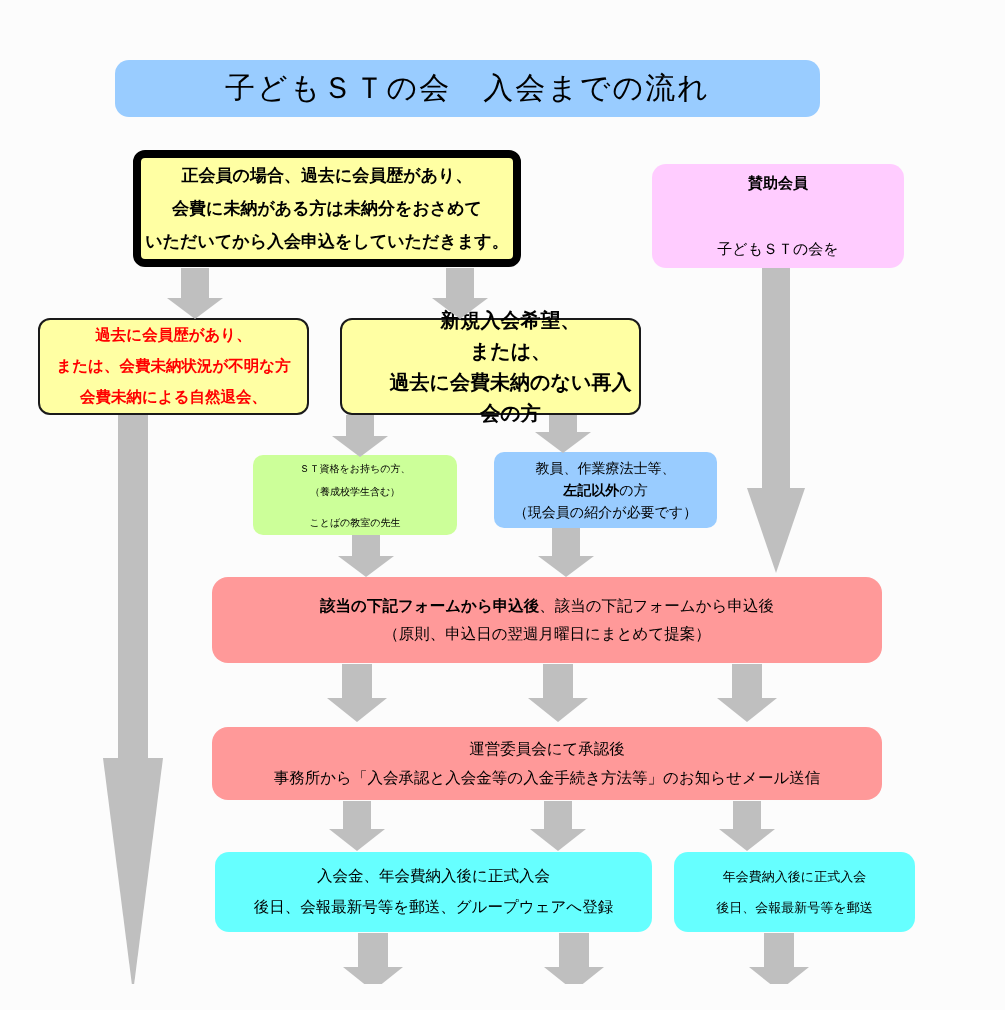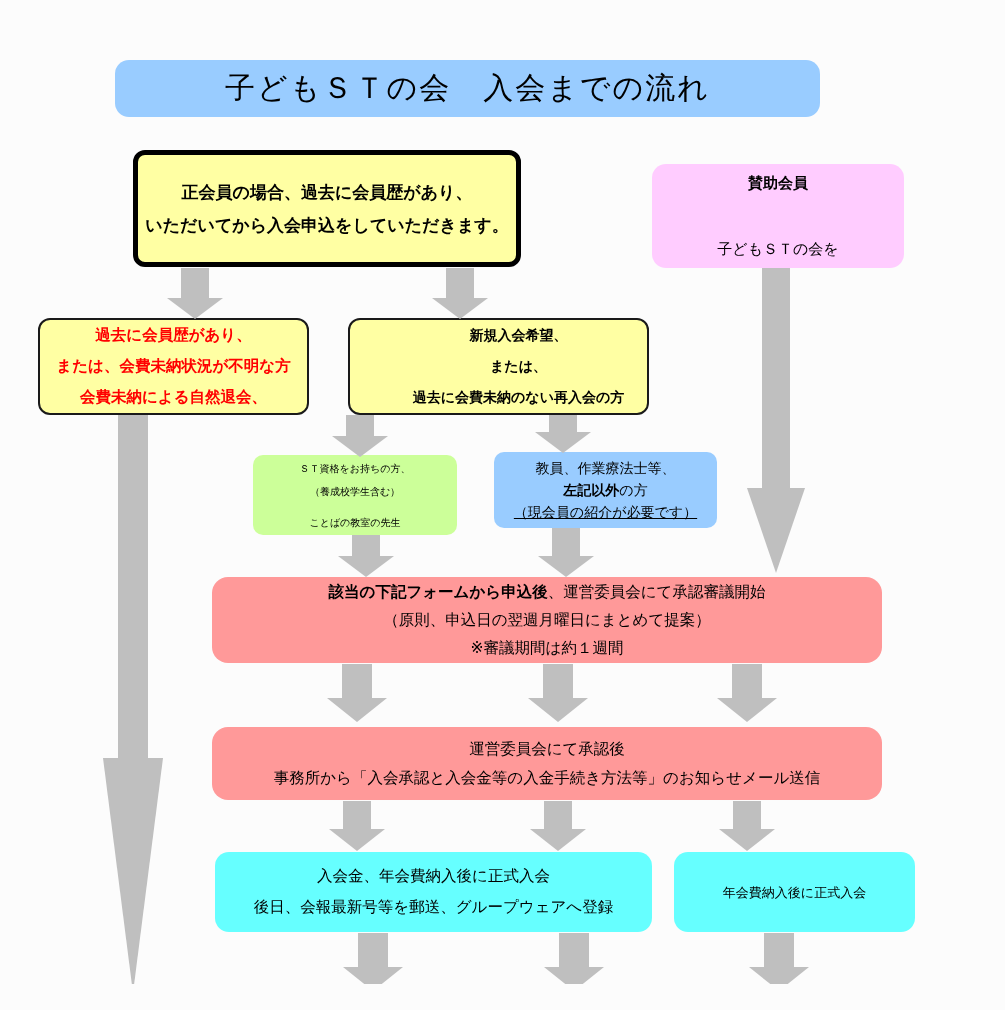--- a/index.html
+++ b/index.html
@@ -7,40 +7,40 @@
   #stage{position:relative;width:1005px;height:984px;background:#FCFCFC;overflow:hidden;border-radius:18px;}
 
   .box{position:absolute;display:flex;flex-direction:column;justify-content:center;
        align-items:center;text-align:center;color:#000;box-sizing:border-box;}
   .box .ln{display:block;}
 
   #title-banner{left:115px;top:60px;width:705px;height:57px;background:#99CCFF;
       border-radius:14px;font-size:30px;letter-spacing:2px;}
 
   #box-unpaid-notice{left:133px;top:150px;width:388px;height:117px;background:#FFFFA3;
-      border:5px solid #000000;border-radius:12px;font-weight:bold;font-size:17px;line-height:33px;}
+      border:8px solid #000000;border-radius:12px;font-weight:bold;font-size:17px;line-height:33px;}
 
   #box-supporting-member{left:652px;top:164px;width:252px;height:104px;background:#FFCCFF;
       border-radius:14px;font-size:15px;line-height:30px;gap:36px;}
   #box-supporting-member .hd{font-weight:bold;}
 
   #box-lapsed-member{left:38px;top:318px;width:271px;height:97px;background:#FFFFA3;
       border:2px solid #1a1a1a;border-radius:12px;font-weight:bold;font-size:15.5px;
       line-height:31px;color:#FF0000;}
 
-  #box-new-applicant{left:348px;top:318px;width:301px;height:97px;background:#FFFFA3;
-      border:2px solid #1a1a1a;border-radius:12px;font-weight:bold;font-size:14px;line-height:31px;padding-left:40px;}
+  #box-new-applicant{left:340px;top:318px;width:301px;height:97px;background:#FFFFA3;
+      border:2px solid #1a1a1a;border-radius:12px;font-weight:bold;font-size:20px;line-height:31px;padding-left:40px;}
 
   #box-st-qualified{left:253px;top:455px;width:204px;height:80px;background:#CCFF99;
       border-radius:10px;font-size:10px;line-height:23px;}
   #box-st-qualified .gap{margin-top:8px;}
 
   #box-non-st{left:494px;top:452px;width:223px;height:76px;background:#99CCFF;
       border-radius:10px;font-size:14px;line-height:22px;}
-  #box-non-st .gap{margin-top:0;text-decoration:underline;}
+  #box-non-st .gap{margin-top:0;}
   .bseg{font-weight:bold;}
 
   #box-review-start{left:212px;top:577px;width:670px;height:86px;background:#FF9999;
       border-radius:16px;font-size:15.5px;line-height:28px;}
 
   #box-approval-notice{left:212px;top:727px;width:670px;height:73px;background:#FF9999;
       border-radius:16px;font-size:15.5px;line-height:29px;}
   #box-approval-notice .bold-line{font-weight:normal;}
 
   #box-full-member-join{left:215px;top:852px;width:437px;height:80px;background:#66FFFF;
@@ -59,20 +59,21 @@
 <body>
 
 <div id="stage">
 
   <div class="box" id="title-banner">
     <span class="ln">子どもＳＴの会　入会までの流れ</span>
   </div>
 
   <div class="box" id="box-unpaid-notice">
     <span class="ln">正会員の場合、過去に会員歴があり、</span>
+    <span class="ln">会費に未納がある方は未納分をおさめて</span>
     <span class="ln">いただいてから入会申込をしていただきます。</span>
   </div>
 
   <div class="box" id="box-supporting-member">
     <span class="ln hd">賛助会員</span>
     <span class="ln">子どもＳＴの会を</span>
   </div>
 
   <div class="box" id="box-lapsed-member">
     <span class="ln">過去に会員歴があり、</span>
@@ -92,37 +93,37 @@
     <span class="ln gap">ことばの教室の先生</span>
   </div>
 
   <div class="box" id="box-non-st">
     <span class="ln">教員、作業療法士等、</span>
     <span class="ln"><span class="bseg">左記以外</span><span>の方</span></span>
     <span class="ln gap">（現会員の紹介が必要です）</span>
   </div>
 
   <div class="box" id="box-review-start">
-    <span class="ln"><span class="bseg">該当の下記フォームから申込後</span><span>、運営委員会にて承認審議開始</span></span>
+    <span class="ln"><span class="bseg">該当の下記フォームから申込後</span><span>、該当の下記フォームから申込後</span></span>
     <span class="ln">（原則、申込日の翌週月曜日にまとめて提案）</span>
-    <span class="ln">※審議期間は約１週間</span>
   </div>
 
   <div class="box" id="box-approval-notice">
     <span class="ln">運営委員会にて承認後</span>
     <span class="ln bold-line">事務所から「入会承認と入会金等の入金手続き方法等」のお知らせメール送信</span>
   </div>
 
   <div class="box" id="box-full-member-join">
     <span class="ln">入会金、年会費納入後に正式入会</span>
     <span class="ln">後日、会報最新号等を郵送、グループウェアへ登録</span>
   </div>
 
   <div class="box" id="box-supporter-join">
     <span class="ln">年会費納入後に正式入会</span>
+    <span class="ln">後日、会報最新号等を郵送</span>
   </div>
 
   <div class="arrow" style="left:167px;top:268px">
       <i class="shaft" style="width:28px;height:30px"></i>
       <i class="head" style="border-width:21px 28px 0 28px"></i>
     </div>
   <div class="arrow" style="left:432px;top:268px">
       <i class="shaft" style="width:28px;height:30px"></i>
       <i class="head" style="border-width:21px 28px 0 28px"></i>
     </div>

